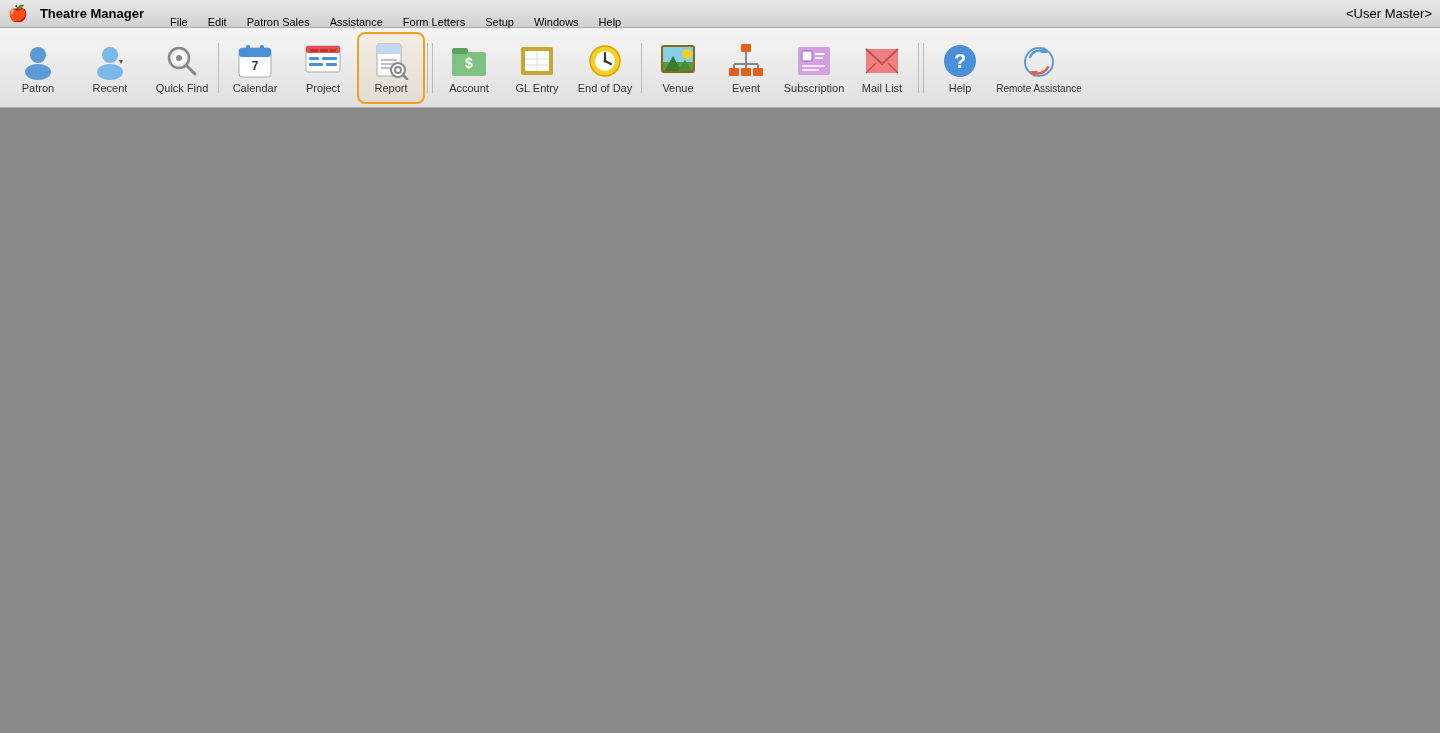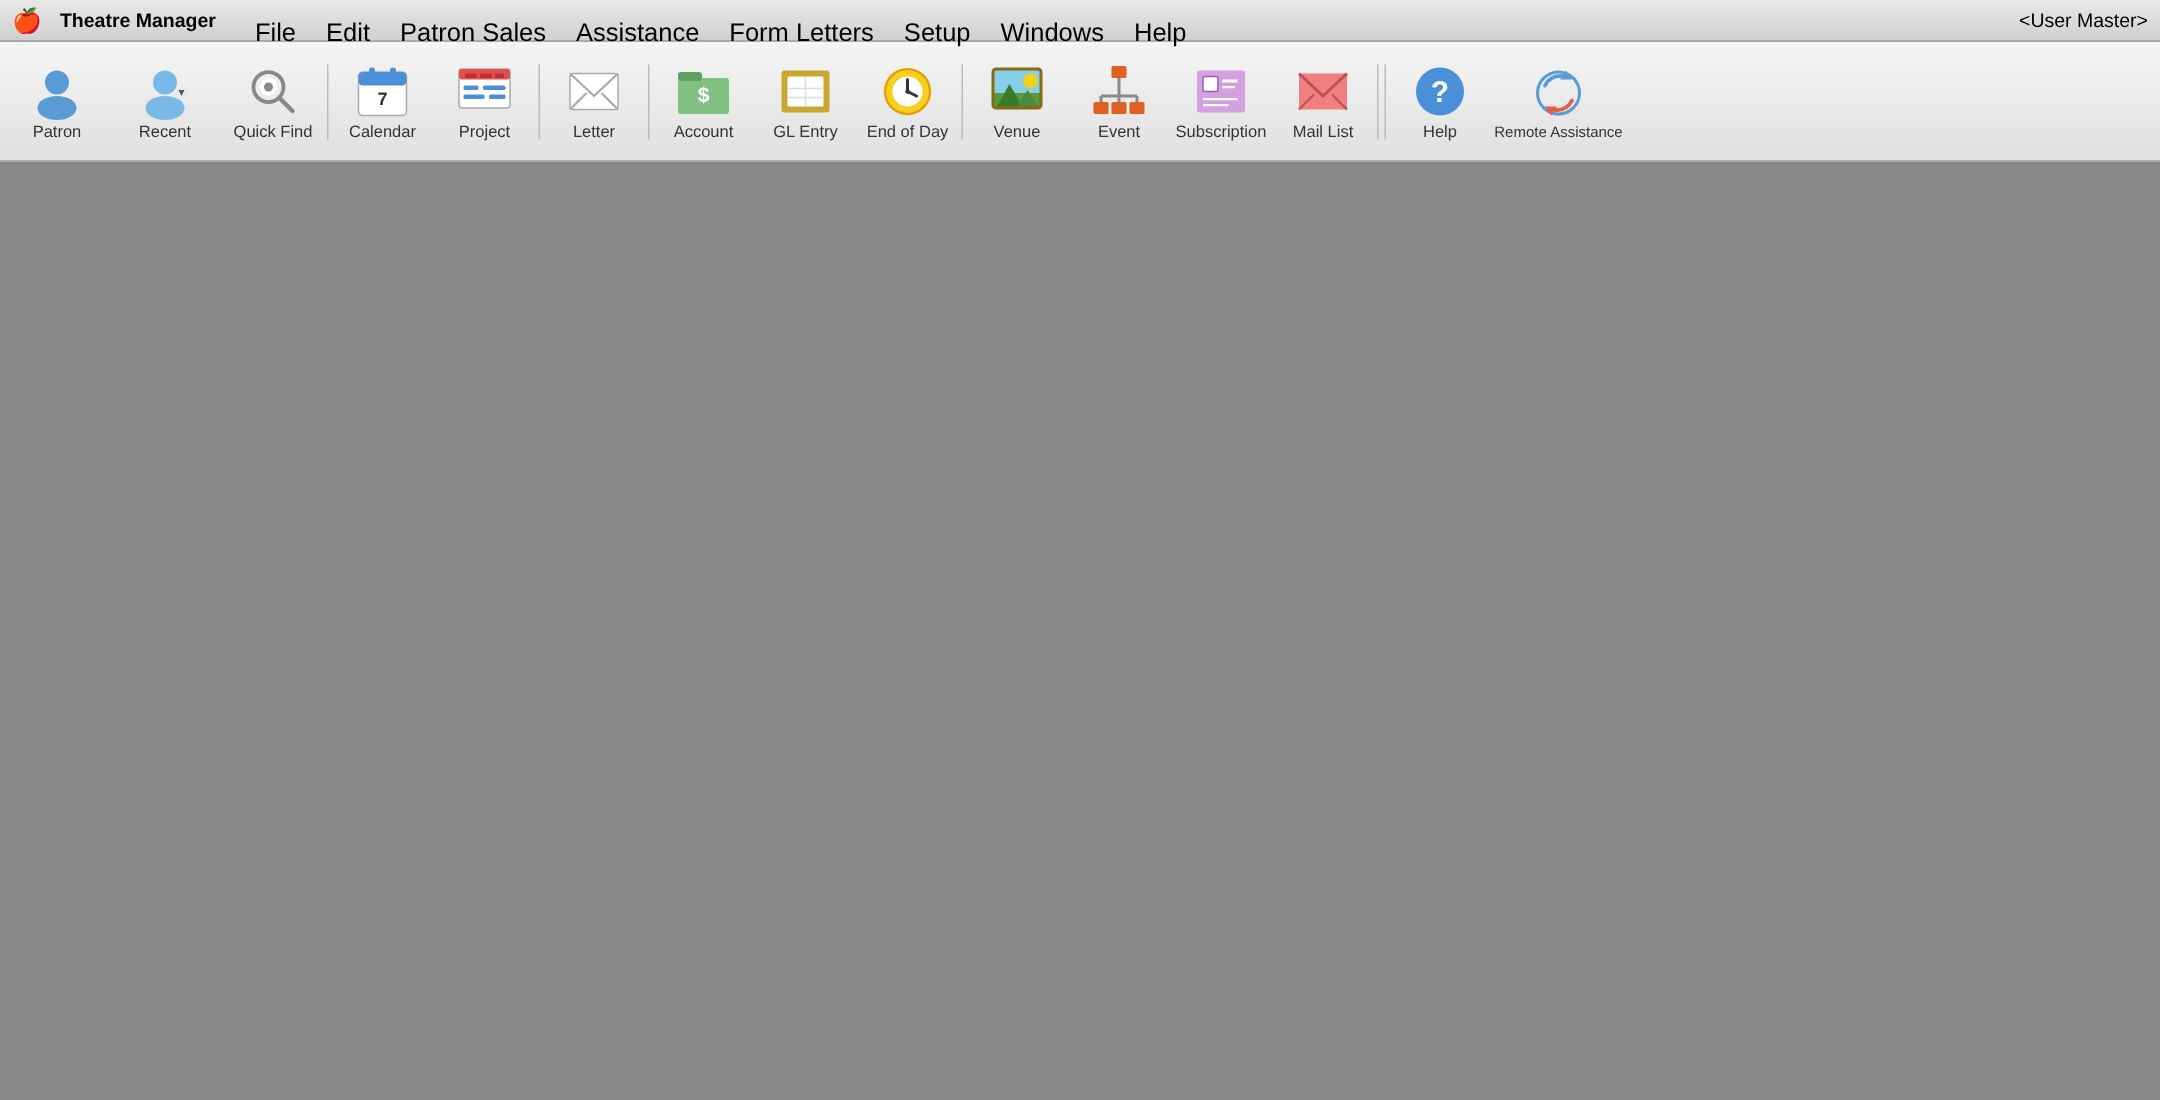--- a/index.html
+++ b/index.html
@@ -26,21 +26,21 @@
       font-size: 16px;
       margin-right: 12px;
       cursor: default;
     }
     .menubar-app-name {
       font-weight: bold;
       font-size: 13px;
       margin-right: 16px;
     }
     .menubar-item {
-      font-size: 17px;
+      font-size: 11px;
       padding: 2px 10px;
       border-radius: 4px;
       cursor: default;
       white-space: nowrap;
       margin-top: 16px;
     }
     .menubar-user {
       margin-left: auto;
       font-size: 13px;
     }
@@ -170,32 +170,38 @@
       <rect x="16" y="7" width="8" height="3" rx="1" fill="#c03030"></rect>
       <rect x="26" y="7" width="6" height="3" rx="1" fill="#c03030"></rect>
       <rect x="5" y="15" width="10" height="3" rx="1" fill="#4a90d9"></rect>
       <rect x="18" y="15" width="15" height="3" rx="1" fill="#4a90d9"></rect>
       <rect x="5" y="21" width="14" height="3" rx="1" fill="#4a90d9"></rect>
       <rect x="22" y="21" width="11" height="3" rx="1" fill="#4a90d9"></rect>
     </svg>
     <span class="tool-label">Project</span>
   </button>
 
-
-  <div class="toolbar-separator"></div>
-
-  <button class="tool-btn">
-    <svg class="icon-svg" viewBox="0 0 38 38">
-      <rect x="3" y="7" width="32" height="24" rx="2" fill="white" stroke="#aaa"></rect>
-      <polyline points="3,7 19,22 35,7" fill="none" stroke="#aaa" stroke-width="1.5"></polyline>
-      <line x1="3" y1="31" x2="14" y2="20" stroke="#aaa" stroke-width="1.5"></line>
-      <line x1="35" y1="31" x2="24" y2="20" stroke="#aaa" stroke-width="1.5"></line>
-    </svg>
-    <span class="tool-label">Letter</span>
-  </button>
+  <button class="tool-btn active">
+    <svg class="icon-svg" viewBox="0 0 38 38">
+      <rect x="5" y="2" width="24" height="32" rx="2" fill="white" stroke="#aaa"></rect>
+      <rect x="5" y="2" width="24" height="10" rx="2" fill="#c0d8f0"></rect>
+
+      <line x1="9" y1="18" x2="25" y2="18" stroke="#aaa" stroke-width="1.5"></line>
+      <line x1="9" y1="22" x2="25" y2="22" stroke="#aaa" stroke-width="1.5"></line>
+      <line x1="9" y1="26" x2="20" y2="26" stroke="#aaa" stroke-width="1.5"></line>
+
+      <circle cx="26" cy="28" r="7" fill="white" stroke="#888" stroke-width="2"></circle>
+      <circle cx="26" cy="28" r="3" fill="none" stroke="#888" stroke-width="2"></circle>
+      <line x1="31" y1="33" x2="35" y2="37" stroke="#888" stroke-width="2.5" stroke-linecap="round"></line>
+    </svg>
+    <span class="tool-label">Report</span>
+  </button>
+
+  <div class="toolbar-separator"></div>
+
 
   <div class="toolbar-separator"></div>
 
 
   <button class="tool-btn">
     <svg class="icon-svg" viewBox="0 0 38 38">
 
       <rect x="2" y="10" width="34" height="24" rx="2" fill="#80c080"></rect>
       <rect x="2" y="6" width="16" height="6" rx="2" fill="#60a060"></rect>
       <text x="19" y="26" font-size="14" text-anchor="middle" fill="white" font-weight="bold">$</text>

